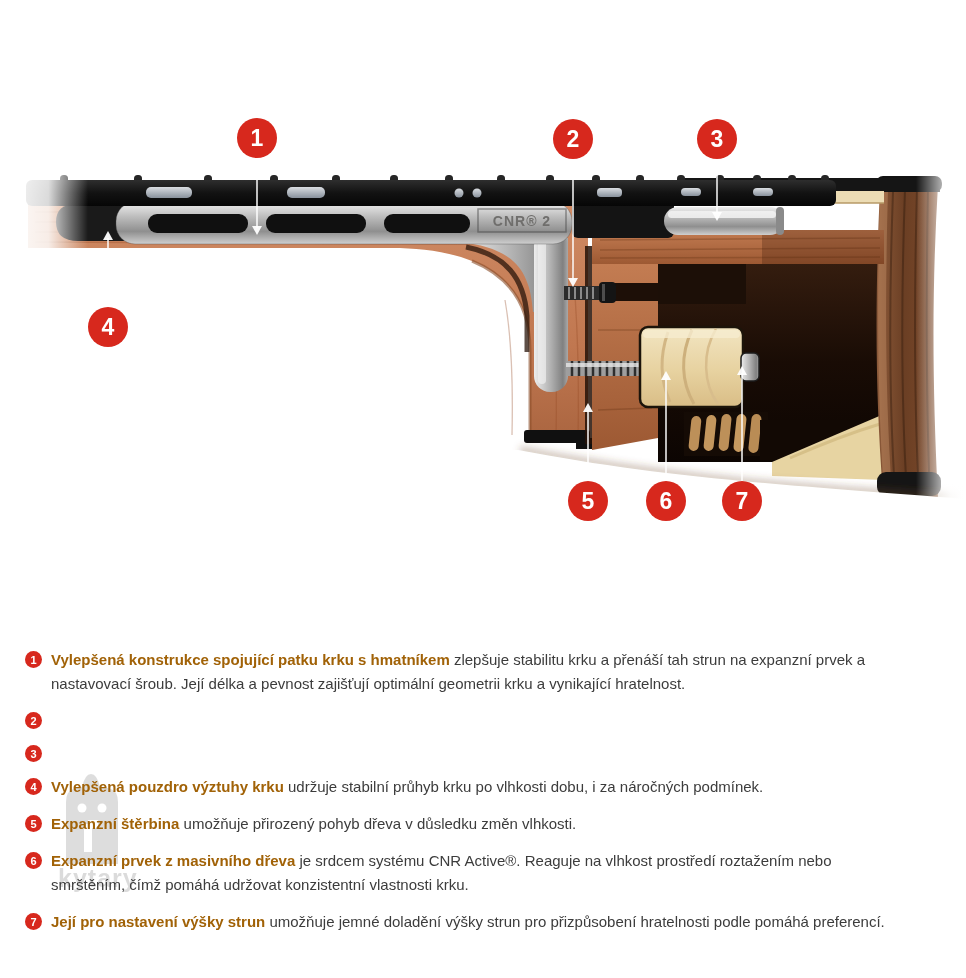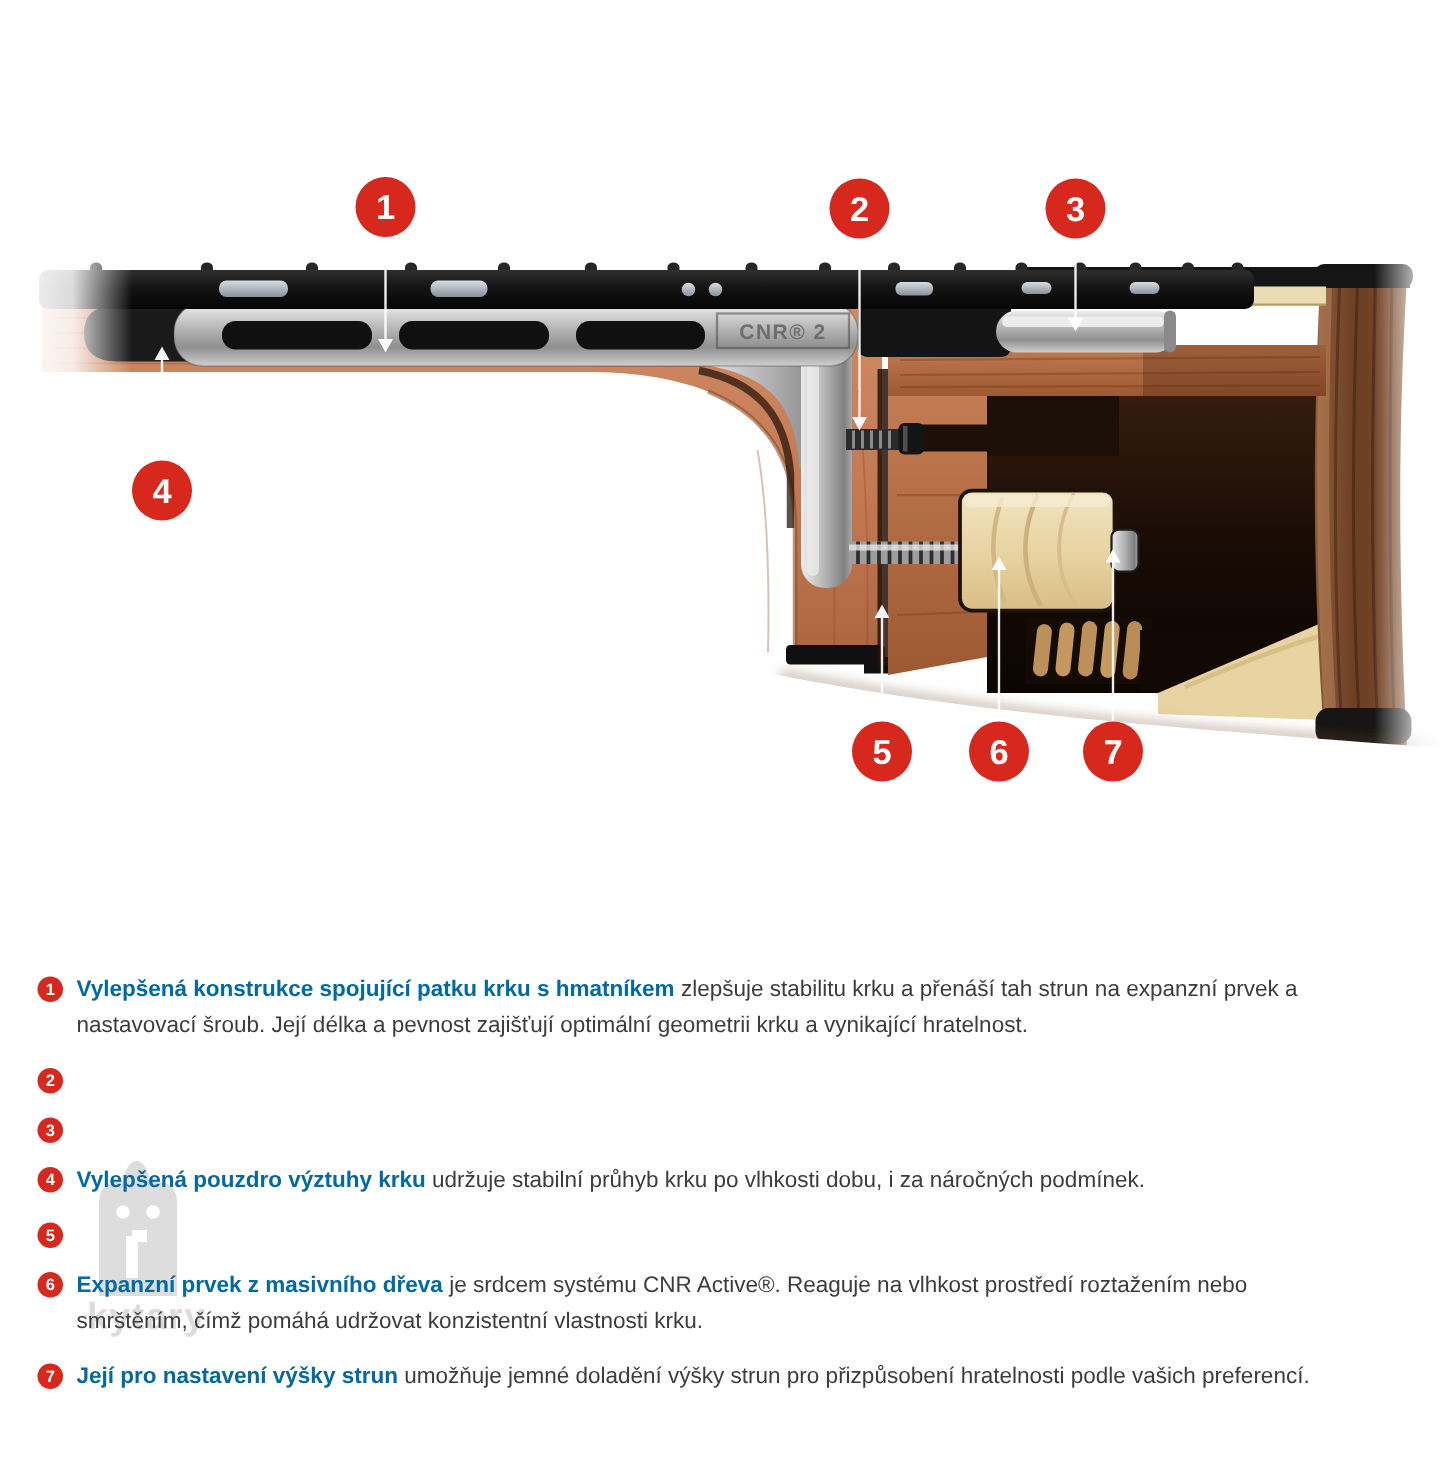--- a/index.html
+++ b/index.html
@@ -6,21 +6,21 @@
   .page{position:relative;width:966px;height:978px;background:#fff;overflow:hidden;
         font-family:"Liberation Sans", sans-serif;}
   .illustration{position:absolute;left:0;top:0;width:966px;height:620px;}
   
   .legend{position:absolute;left:25px;top:648px;width:880px;}
   .legend-item{display:flex;align-items:flex-start;margin-bottom:13px;}
   .legend-num{flex:0 0 17px;width:17px;height:17px;border-radius:50%;background:#d7281d;
       color:#fff;font-size:11px;font-weight:bold;display:flex;align-items:center;justify-content:center;
       margin-top:3px;}
   .legend-text{margin-left:9px;font-size:15px;line-height:24px;color:#3c3c3c;max-width:852px;}
-  .legend-text b{font-weight:bold;color:#0369a1;}
+  .legend-text b{font-weight:bold;color:#a16207;}
   
   .watermark{position:absolute;left:58px;top:772px;width:140px;height:125px;opacity:.5;pointer-events:none;}
   .watermark-text{position:absolute;left:0px;top:92px;font-size:25px;font-weight:bold;
       color:#b9b9b9;letter-spacing:1px;}
 </style>
 </head>
 <body>
 
 <div class="page">
 
@@ -333,26 +333,27 @@
       <div class="legend-num">3</div>
     </div>
 
     <div class="legend-item">
       <div class="legend-num">4</div>
       <div class="legend-text"><b>Vylepšená pouzdro výztuhy krku</b><span> udržuje stabilní průhyb krku po vlhkosti dobu, i za náročných podmínek.</span></div>
     </div>
 
     <div class="legend-item">
       <div class="legend-num">5</div>
+      <div class="legend-text"><b>Expanzní štěrbina</b><span> umožňuje přirozený pohyb dřeva v důsledku změn vlhkosti.</span></div>
     </div>
 
     <div class="legend-item">
       <div class="legend-num">6</div>
       <div class="legend-text"><b>Expanzní prvek z masivního dřeva</b><span> je srdcem systému CNR Active®. Reaguje na vlhkost prostředí roztažením nebo smrštěním, čímž pomáhá udržovat konzistentní vlastnosti krku.</span></div>
     </div>
 
     <div class="legend-item">
       <div class="legend-num">7</div>
-      <div class="legend-text"><b>Její pro nastavení výšky strun</b><span> umožňuje jemné doladění výšky strun pro přizpůsobení hratelnosti podle vašich preferencí.</span></div>
+      <div class="legend-text"><b>Její pro nastavení výšky strun</b><span> umožňuje jemné doladění výšky strun pro přizpůsobení hratelnosti podle pomáhá preferencí.</span></div>
     </div>
 
   </div>
 </div>
 
 </body></html>

